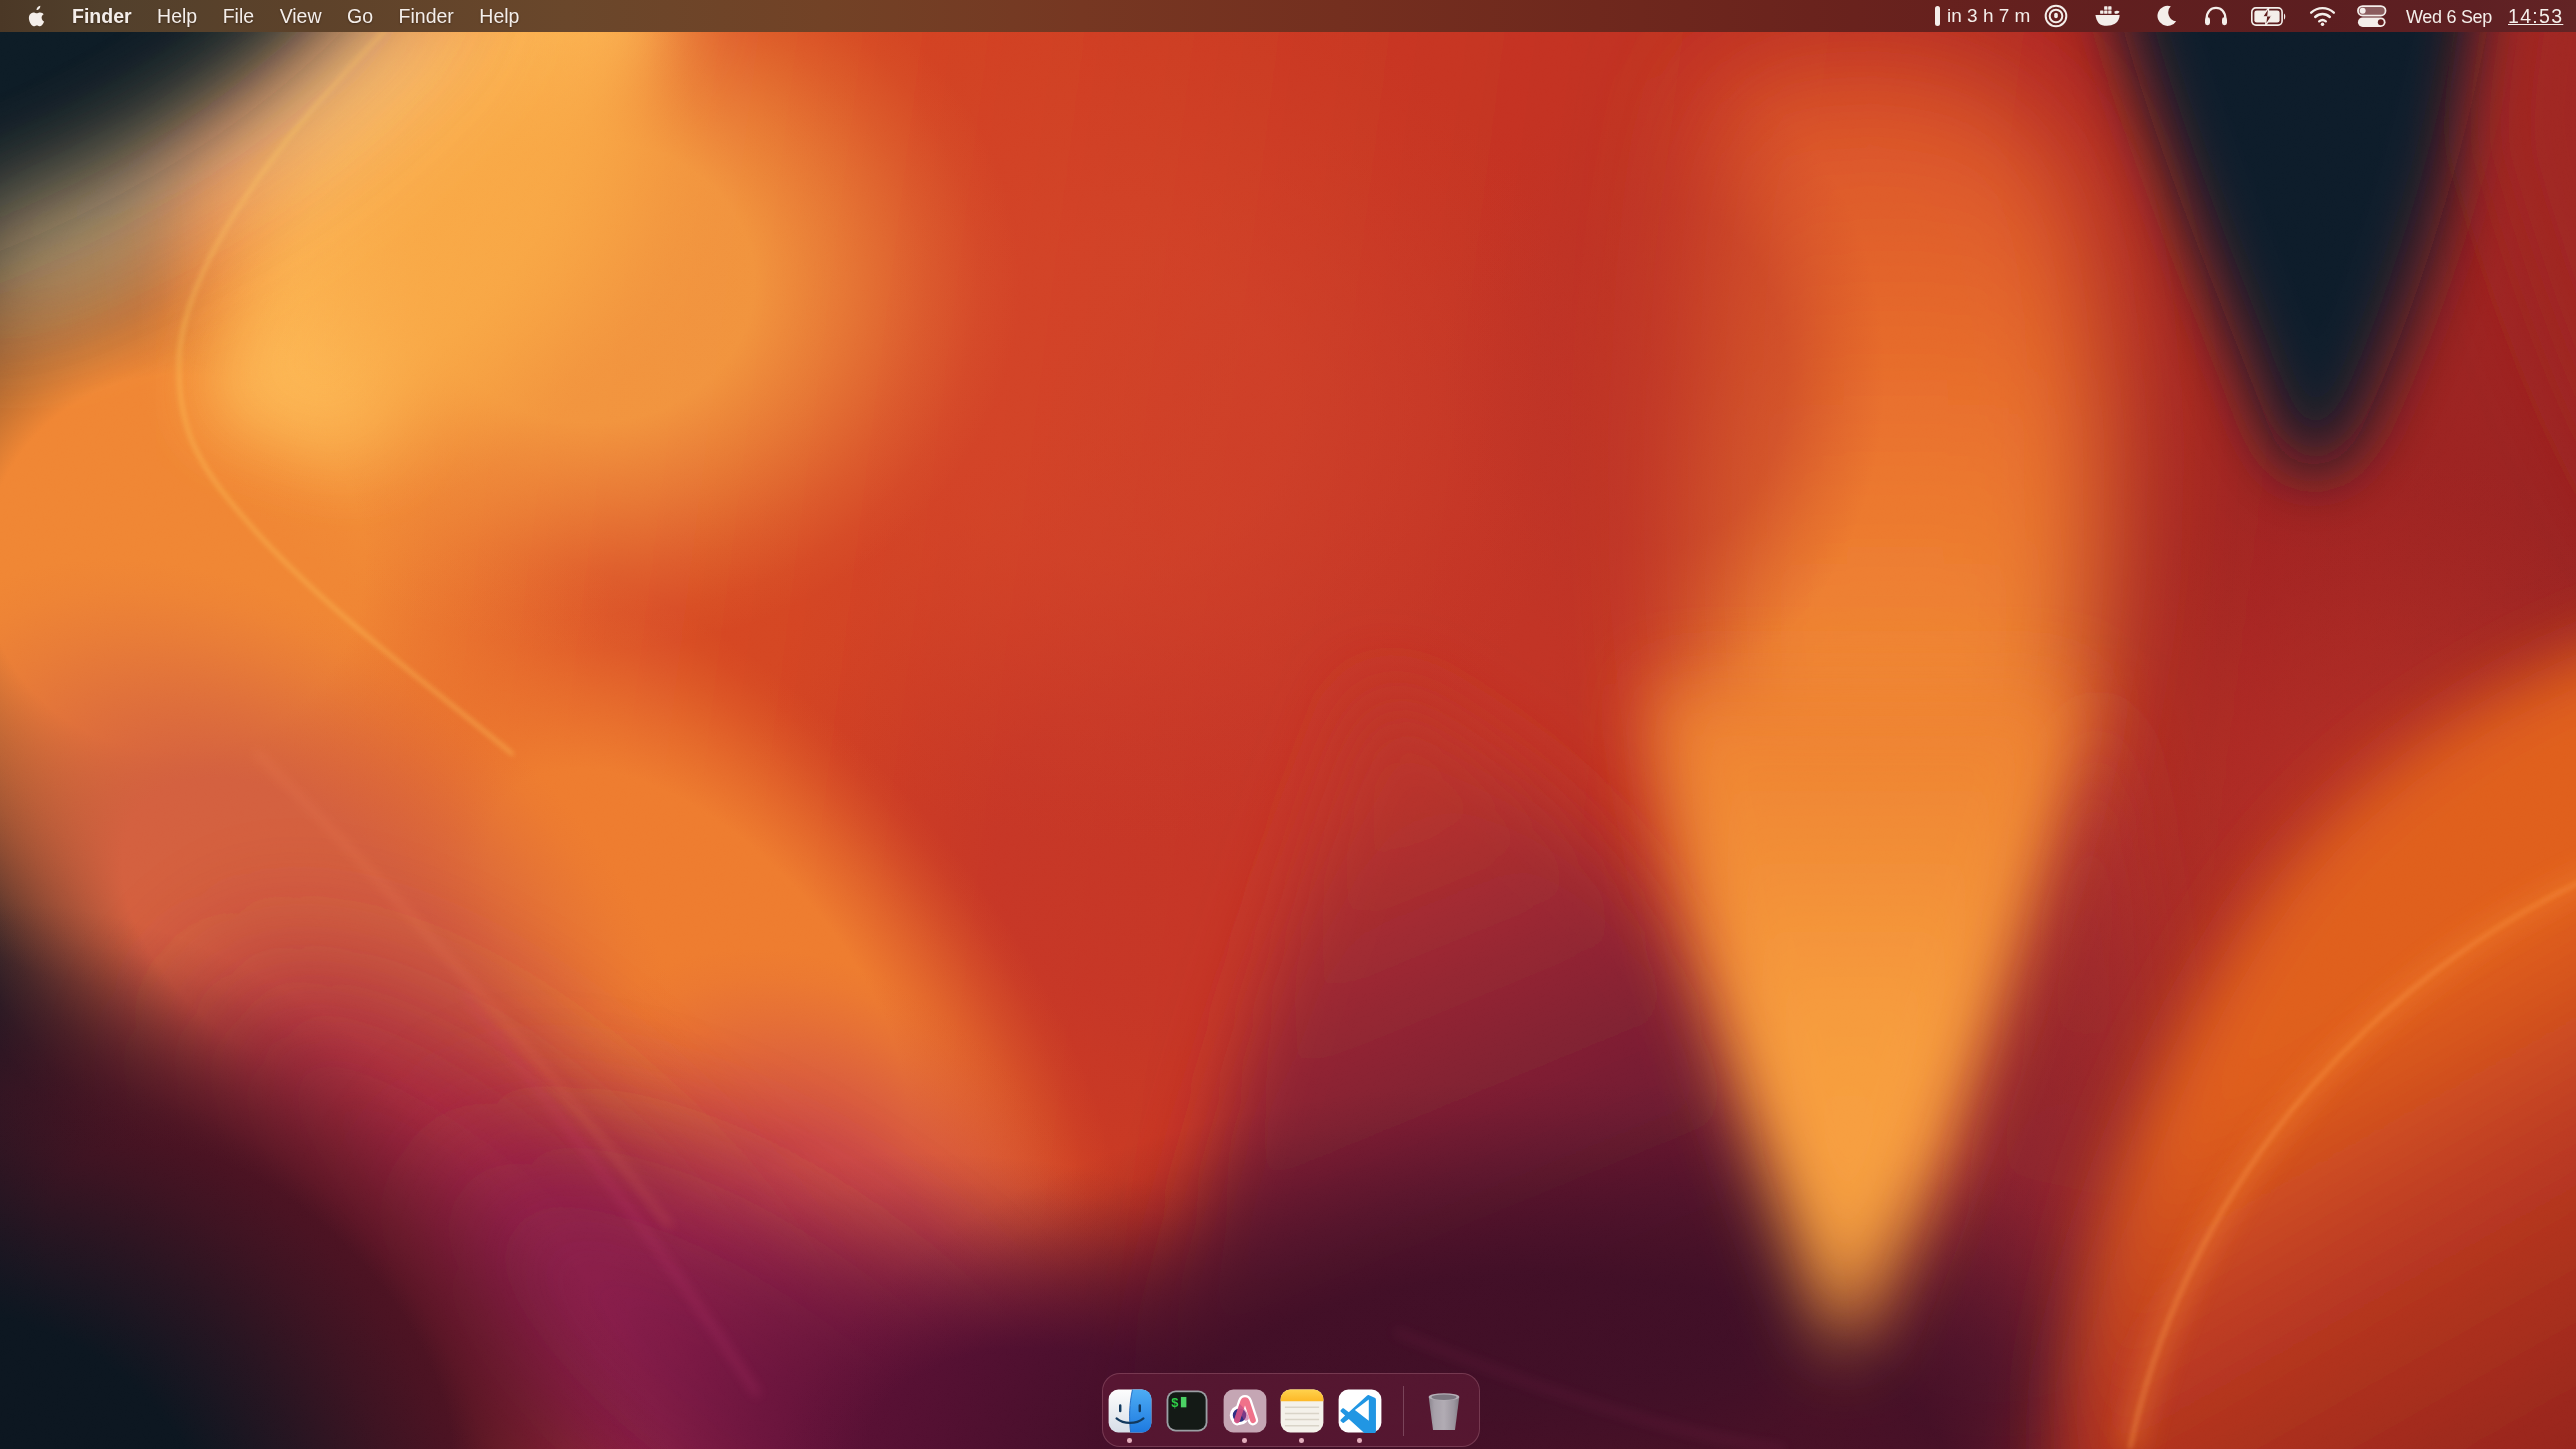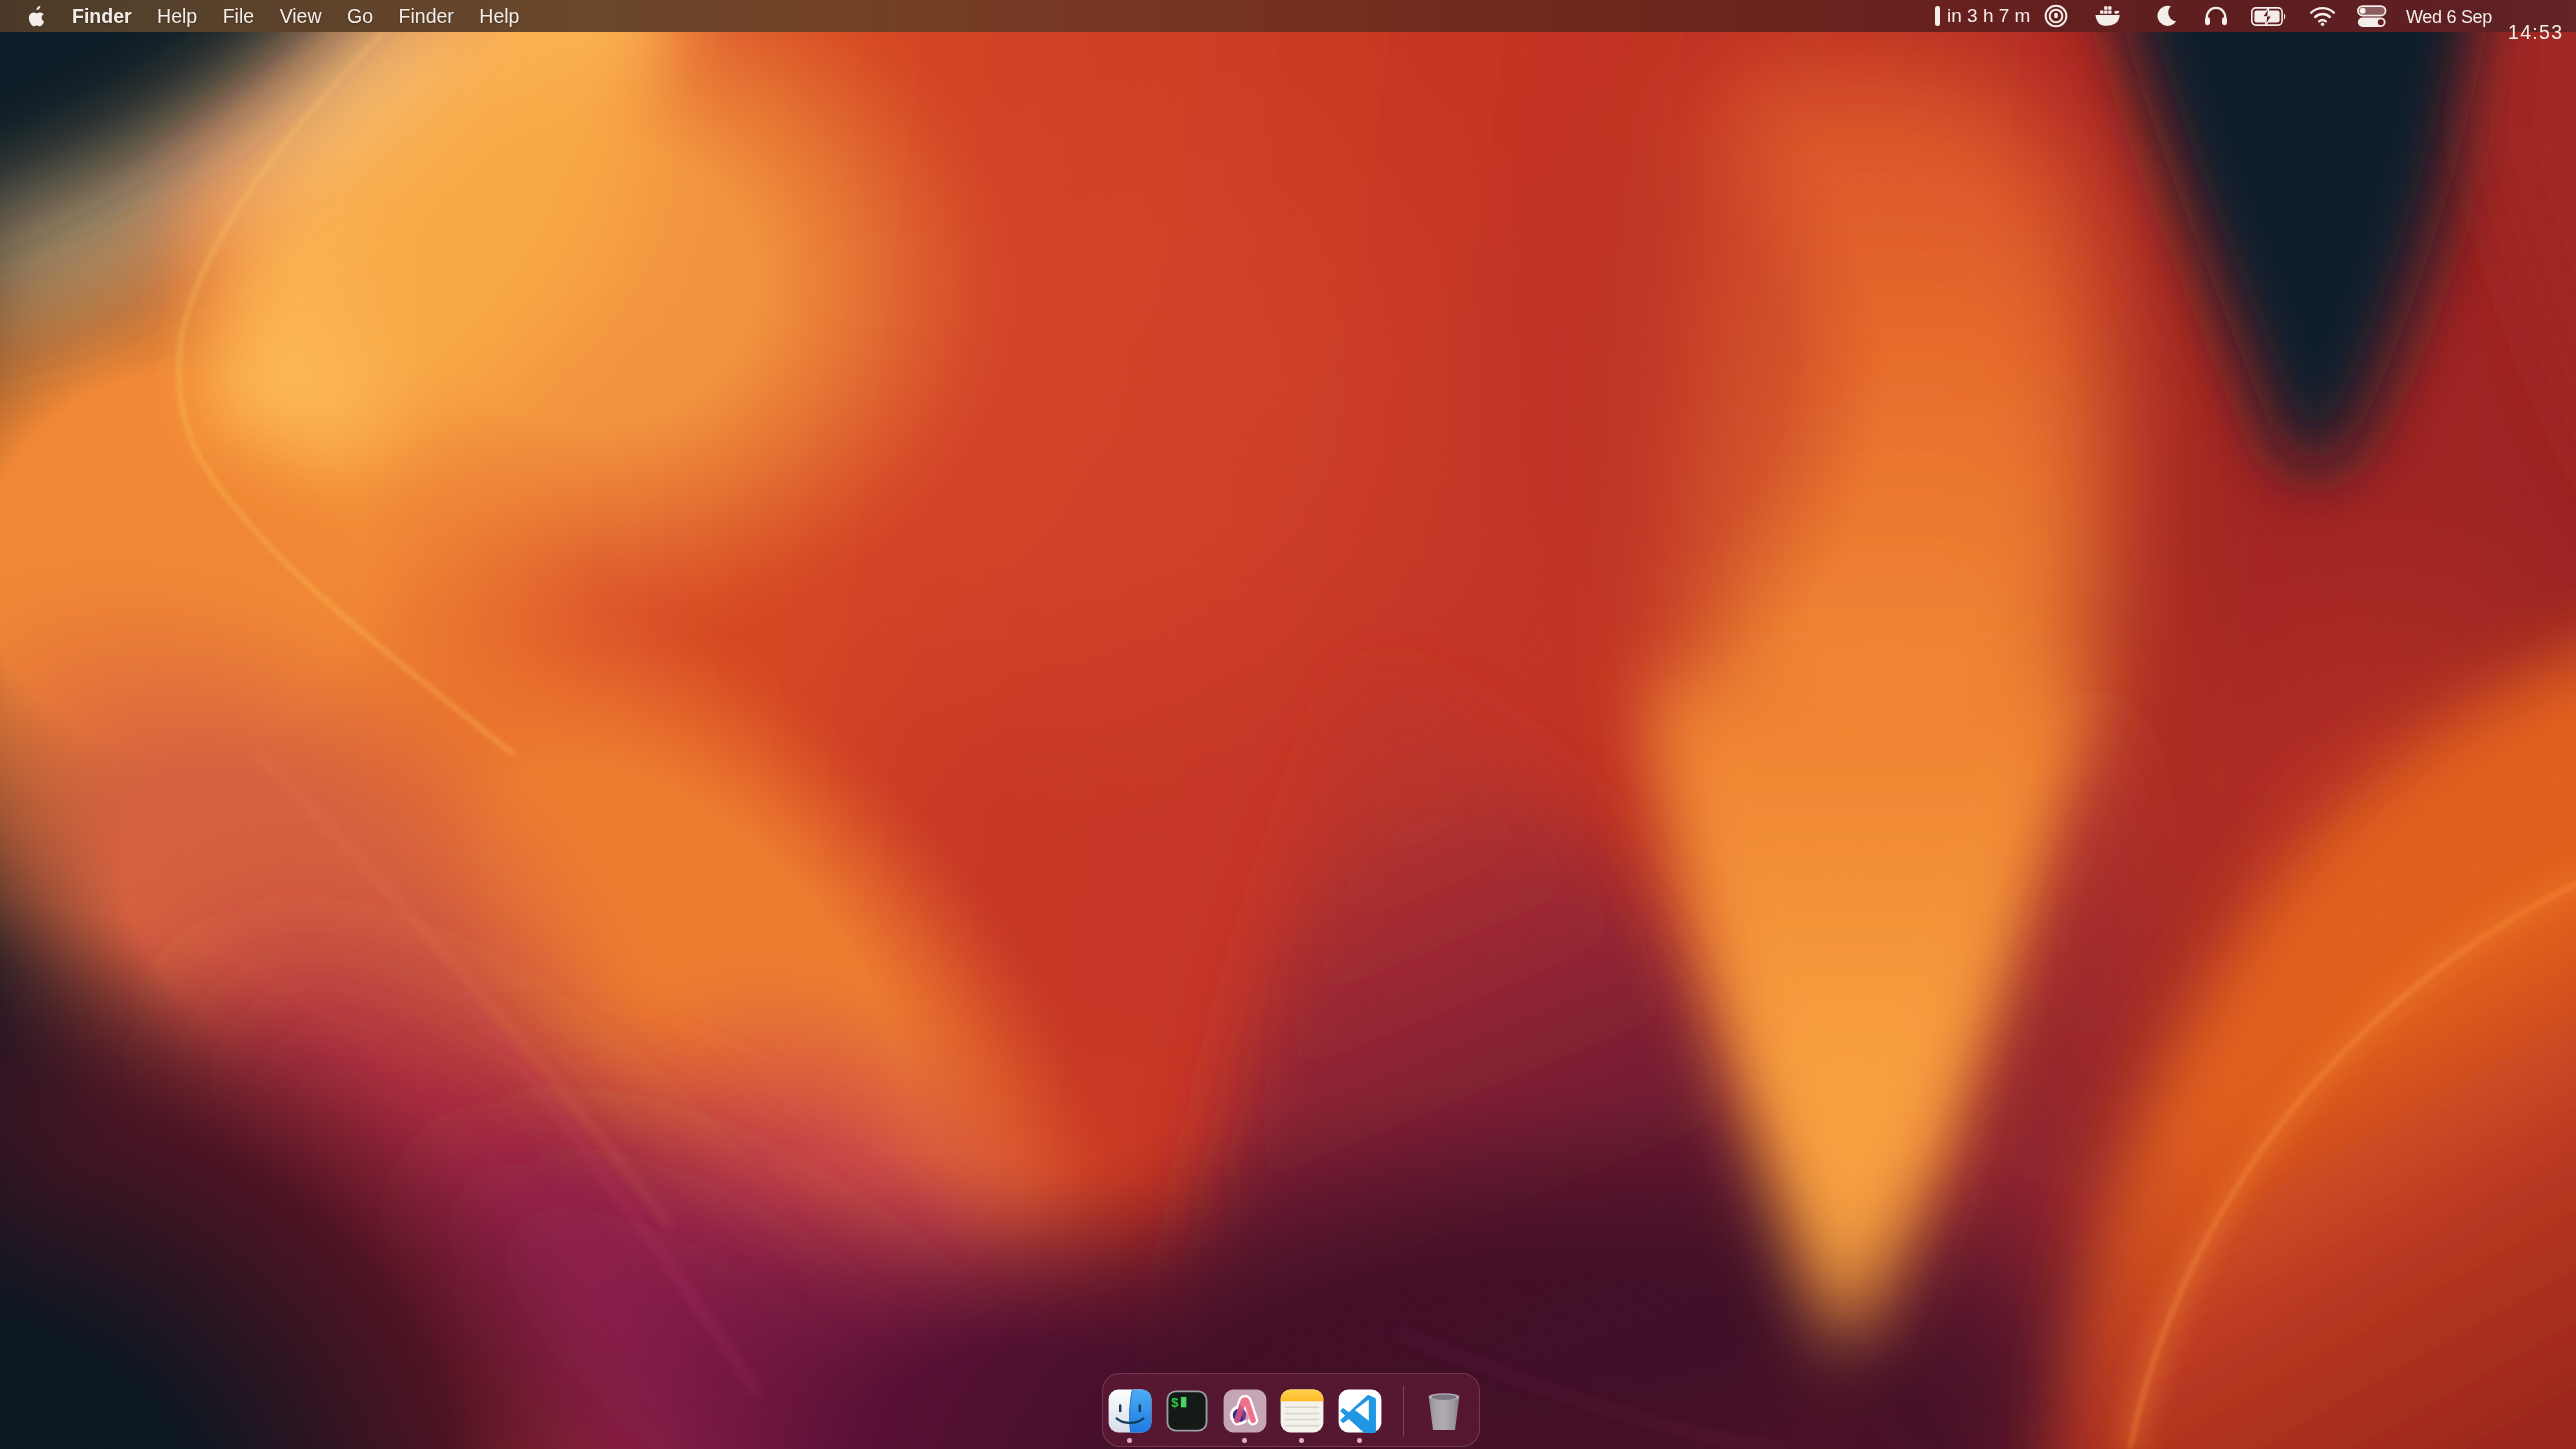--- a/index.html
+++ b/index.html
@@ -340,21 +340,21 @@
     </g>
     <circle cx="20" cy="27.5" r="2.6" fill="#f4eeea"></circle>
   </svg>
   <svg class="ri" style="left:2357px;top:4.7px;" width="29.5" height="23" viewBox="0 0 44 34">
     <rect x="1.4" y="1.4" width="41.2" height="14.2" rx="7.1" fill="rgba(244,238,234,0.3)" stroke="#f4eeea" stroke-width="2.6"></rect>
     <circle cx="8.5" cy="8.5" r="4.4" fill="#f4eeea"></circle>
     <rect x="1.4" y="18.4" width="41.2" height="14.2" rx="7.1" fill="#f4eeea"></rect>
     <circle cx="35.5" cy="25.5" r="4.4" fill="#5f1d1d"></circle>
   </svg>
   <span class="ri" style="left:2406px;top:7px;font-size:18px;letter-spacing:-0.3px;">Wed 6 Sep</span>
-  <span class="ri" style="left:2508px;top:21px;letter-spacing:1.3px;">14:53</span>
+  <span class="ri" style="left:2508px;top:5px;letter-spacing:1.3px;text-decoration:underline;">14:53</span>
 </div>
 <div id="dock"></div>
 <svg class="dicon" style="left:1108px;" viewBox="0 0 72 72">
   <defs>
     <linearGradient id="fb" x1="0" y1="0" x2="0" y2="1">
       <stop offset="0" stop-color="#4dacf4"></stop>
         <stop offset="1" stop-color="#1e7ae0"></stop>
     </linearGradient>
     <linearGradient id="fw" x1="0" y1="0" x2="0" y2="1">
       <stop offset="0" stop-color="#fdfdfd"></stop>

